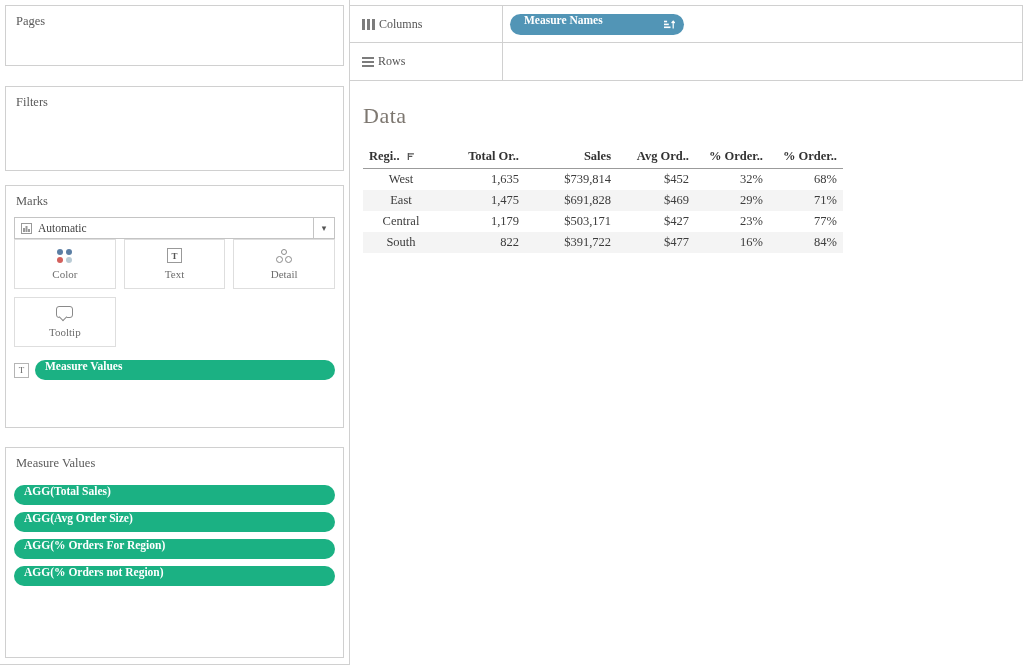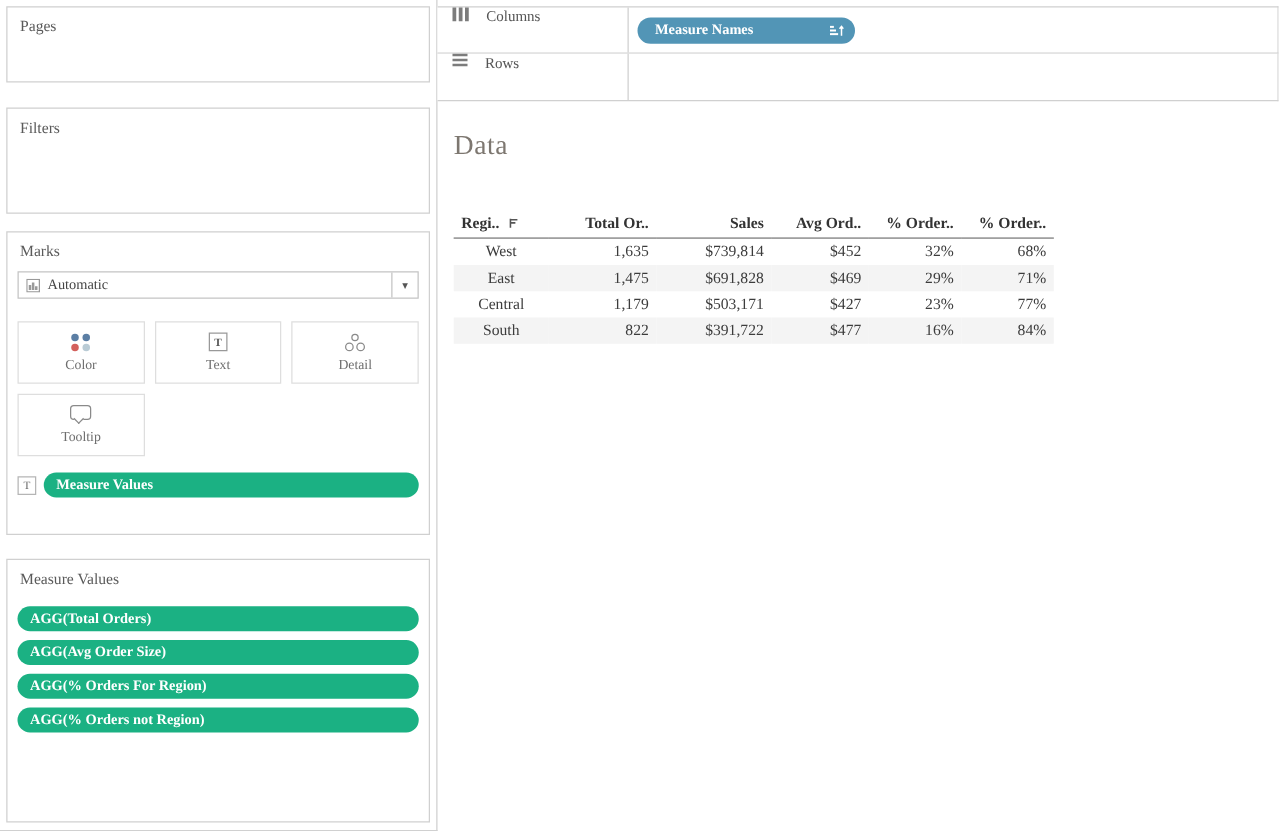--- a/index.html
+++ b/index.html
@@ -9,51 +9,51 @@
   .sidebar{width:350px;min-width:350px;box-sizing:border-box;border-right:1px solid #d0d0d0;border-bottom:1px solid #d0d0d0;padding:5px 5px 0 5px;background:#fff}
   .panel{border:1px solid #d0d0d0;box-sizing:border-box;background:#fff}
   .panel-label{font-size:12.5px;color:#5a5a5a;padding:8px 10px 0}
   .panel.pages{height:61px;margin-bottom:20px}
   .panel.filters{height:85px;margin-bottom:14px}
   .panel.marks{height:243px;margin-bottom:19px}
   .panel.mvalues{height:211px}
   .mvalues .panel-label{padding-bottom:14px}
 
   
-  .mark-dropdown{margin:8px 8px 18px;height:22px;border:1px solid #c4c4c4;display:flex;align-items:center;font-size:11.5px;color:#444;box-sizing:border-box;background:#fff}
+  .mark-dropdown{margin:8px 8px 0;height:22px;border:1px solid #c4c4c4;display:flex;align-items:center;font-size:11.5px;color:#444;box-sizing:border-box;background:#fff}
   .auto-icon{margin-left:6px;display:flex}
   .dd-label{flex:1;padding-left:6px}
   .dd-arrow{width:20px;align-self:stretch;border-left:1px solid #c4c4c4;display:flex;align-items:center;justify-content:center;color:#555;font-size:9px}
   .marks-grid{margin:0 8px;display:grid;grid-template-columns:repeat(3,1fr);gap:8px}
   .mark-btn{border:1px solid #dedede;height:50px;display:flex;flex-direction:column;align-items:center;justify-content:center;gap:5px;box-sizing:border-box;background:#fff}
   .btn-label{font-size:11px;color:#6e6e6e}
 
   .marks-pill-row{display:flex;align-items:center;gap:6px;margin:13px 8px 0}
   .t-box{width:13px;height:13px;border:1px solid #b5b5b5;font-size:9px;color:#666;display:flex;align-items:center;justify-content:center;box-sizing:content-box}
 
   
-  .pill{border-radius:10px;height:20px;display:flex;align-items:center;font-size:11.5px;font-weight:bold;color:#fff;box-sizing:border-box;white-space:nowrap}
+  .pill{border-radius:10px;height:20px;display:flex;font-size:11.5px;font-weight:bold;color:#fff;box-sizing:border-box;white-space:nowrap}
   .pill.green{background:#1bb183;padding:0 10px}
   .marks-pill-row .pill{flex:1}
   .mv-pill{margin:0 8px 7px}
   .pill.blue{background:#5295b6;width:174px;justify-content:space-between;padding:0 9px 0 14px;height:21px;border-radius:11px}
   .pill-icon{display:flex;align-items:center;color:#fff}
 
   
   .main{flex:1;display:flex;flex-direction:column;min-width:0;padding-top:5px;box-sizing:border-box}
   .shelf{height:38px;min-height:38px;border-bottom:1px solid #d0d0d0;border-right:1px solid #d0d0d0;display:flex;box-sizing:border-box;background:#fff}
   .shelf.first{border-top:1px solid #d0d0d0}
-  .shelf-label{width:153px;min-width:153px;display:flex;gap:14px;padding-left:12px;box-sizing:border-box;color:#555;font-size:12px;border-right:1px solid #d0d0d0}
+  .shelf-label{width:153px;min-width:153px;display:flex;align-items:center;gap:4px;padding-left:12px;box-sizing:border-box;color:#555;font-size:12px;border-right:1px solid #d0d0d0}
   .shelf-pills{flex:1;display:flex;align-items:center;padding-left:7px}
 
   .canvas{flex:1;padding:22px 0 0 13px;overflow:hidden}
   .sheet-title{font-size:22px;color:#7d7770;font-weight:400;letter-spacing:.5px}
 
   
-  .data-table{margin-top:40px;border-collapse:collapse;font-size:12.5px;color:#3c3c3c}
+  .data-table{margin-top:18px;border-collapse:collapse;font-size:12.5px;color:#3c3c3c}
   .data-table th{font-weight:bold;color:#333;padding:2px 6px 4px;border-bottom:1px solid #9b9b9b;text-align:right;white-space:nowrap}
   .data-table th.c-left{text-align:left}
   .data-table td{padding:3px 6px;text-align:right;white-space:nowrap}
   .data-table td.c-left{text-align:center}
   .data-table tbody tr:nth-child(even){background:#f4f4f4}
   .th-inner{display:inline-flex;align-items:center;gap:7px;color:#333}
 
   
   .icon-columns{display:flex;gap:2px}
   .icon-columns i{width:3px;height:11px;background:#7c7c7c;display:block}
@@ -135,21 +135,21 @@
       </div>
 
       <div class="marks-pill-row">
         <span class="t-box">T</span>
         <div class="pill green">Measure Values</div>
       </div>
     </div>
 
     <div class="panel mvalues">
       <div class="panel-label">Measure Values</div>
-      <div class="pill green mv-pill">AGG(Total Orders)</div>
+      <div class="pill green mv-pill">AGG(Total Sales)</div>
       <div class="pill green mv-pill">AGG(Avg Order Size)</div>
       <div class="pill green mv-pill">AGG(% Orders For Region)</div>
       <div class="pill green mv-pill">AGG(% Orders not Region)</div>
     </div>
 
   </div>
 
   <div class="main">
 
     <div class="shelf first">

